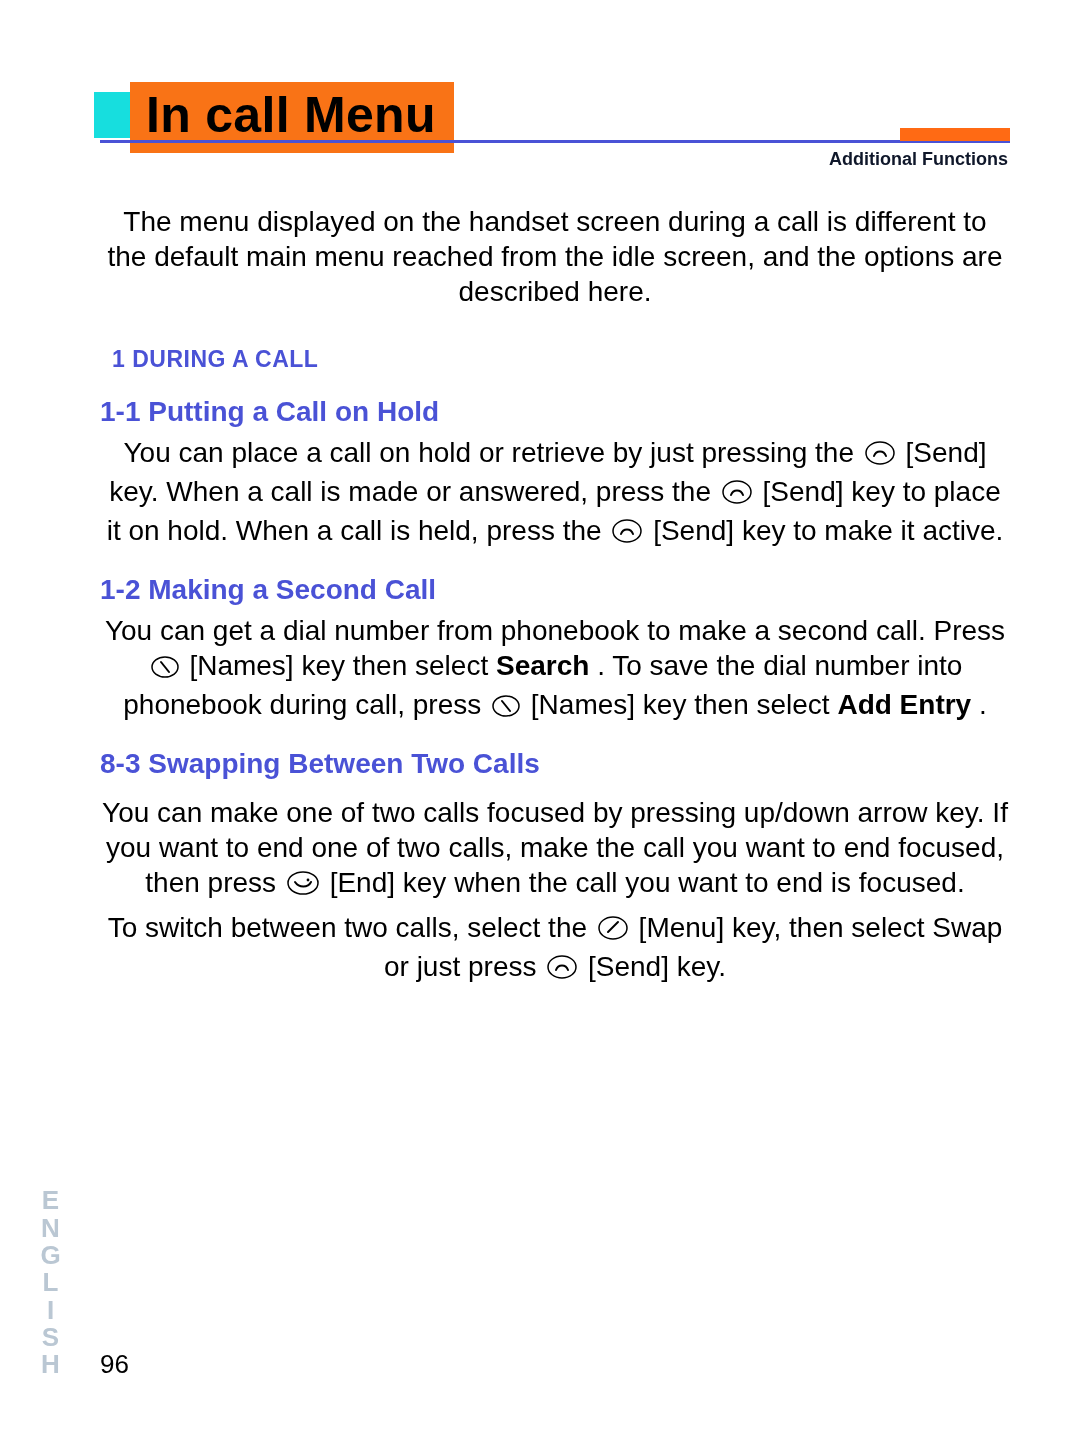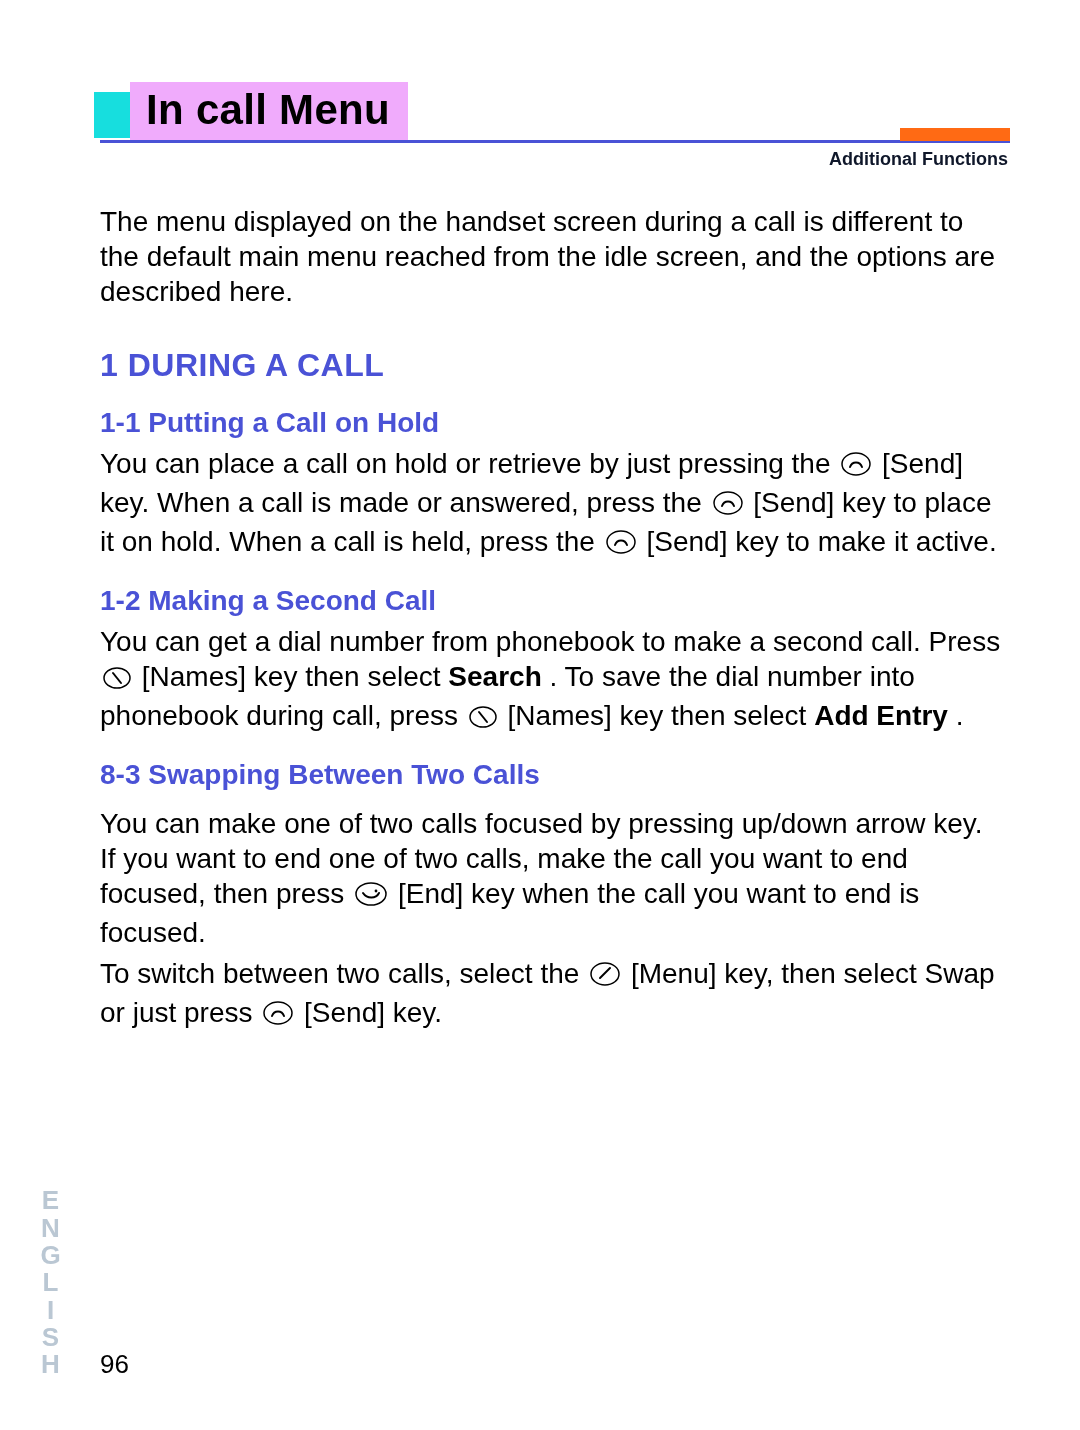--- a/index.html
+++ b/index.html
@@ -31,24 +31,24 @@
     left: -6px;
     top: 10px;
     width: 36px;
     height: 46px;
     background: #17dede; 
   }
   .title-box {
     position: absolute;
     left: 30px;
     top: 0;
-    background: #f0abfc;
+    background: #f97316;
     padding: 2px 18px 6px 16px;
     font-weight: bold;
-    font-size: 42px;
+    font-size: 50px;
     letter-spacing: 0.3px;
   }
   .header-rule {
     position: absolute;
     left: 0; right: 0;
     top: 58px;
     border-top: 3px solid #4a52d6;
   }
   .orange-stub {
     position: absolute;
@@ -65,33 +65,33 @@
     font-weight: bold;
     font-size: 18px;
     color: #0f172a;
   }
 
   .content { margin-top: 50px; }
   .intro { margin-top: 24px; }
 
   h2.section {
     color: #4a52d6;
-    font-size: 32px;
+    font-size: 23px;
     font-weight: bold;
     letter-spacing: 0.5px;
-    margin: 36px 0 4px 0;
+    margin: 36px 0 4px 12px;
   }
   h3.sub {
     color: #4a52d6;
     font-size: 28px;
     font-weight: bold;
     margin: 20px 0 0 0;
   }
 
-  p { margin: 6px 8px 0 0; }
+  p { margin: 6px 0 0 0; text-align: center; }
   b { font-weight: bold; }
 
   .key-icon {
     display: inline-block;
     vertical-align: -4px;
     margin: 0 2px;
   }
 
   
   .lang-tab {

